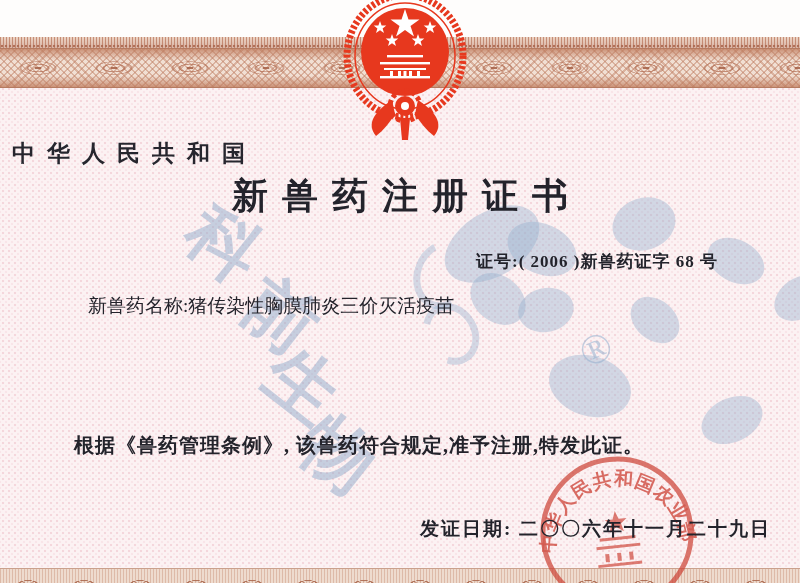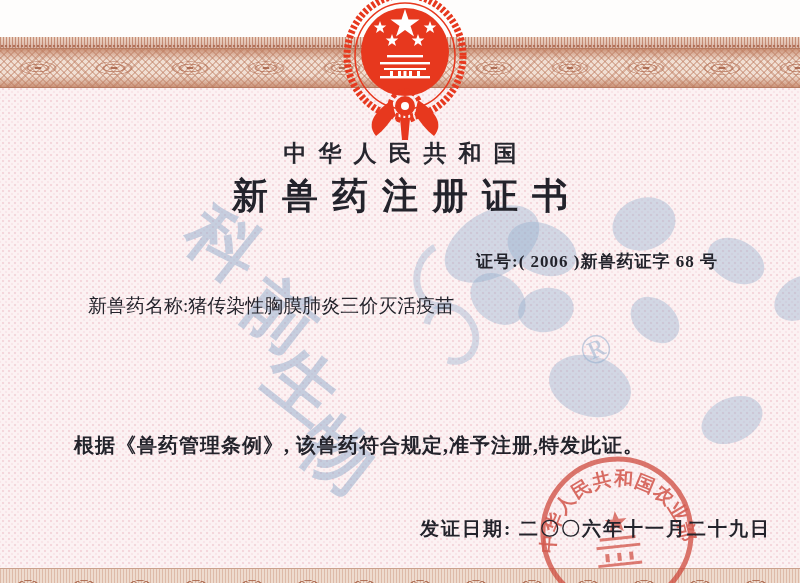--- a/index.html
+++ b/index.html
@@ -72,21 +72,21 @@
   }
   .ch0{left:188px;top:208px;}
   .ch1{left:244px;top:280px;}
   .ch2{left:266px;top:350px;}
   .ch3{left:302px;top:418px;}
   .wm-r{position:absolute;left:580px;top:328px;font-size:42px;line-height:1;color:rgba(148,174,205,.55);transform:rotate(-24deg);}
   
   .emblem{position:absolute;left:340px;top:-6px;z-index:2;}
   
   .txt{position:absolute;z-index:4;}
-  .country{left:0;width:800px;top:138px;text-align:center;font-size:23px;font-weight:bold;letter-spacing:12px;text-indent:12px;color:#26262e;}
+  .country{left:0;width:800px;top:138px;font-size:23px;font-weight:bold;letter-spacing:12px;text-indent:12px;color:#26262e;}
   .title{left:0;width:800px;top:172px;text-align:center;font-size:36px;font-weight:bold;letter-spacing:14px;text-indent:14px;color:#23232b;}
   .certno{left:476px;top:250px;font-size:17px;font-weight:bold;letter-spacing:1px;}
   .fields{left:88px;top:293px;width:656px;font-size:19px;font-weight:400;}
   .field{line-height:26px;margin-bottom:7px;}
   .statement{left:74px;top:432px;width:680px;font-size:20px;font-weight:600;letter-spacing:1px;}
   .dateline{left:420px;top:516px;font-size:19px;font-weight:bold;letter-spacing:2px;}
   
   .seal{position:absolute;left:537px;top:453px;z-index:3;transform:rotate(-6deg);opacity:.85;}
 </style>
 </head>

